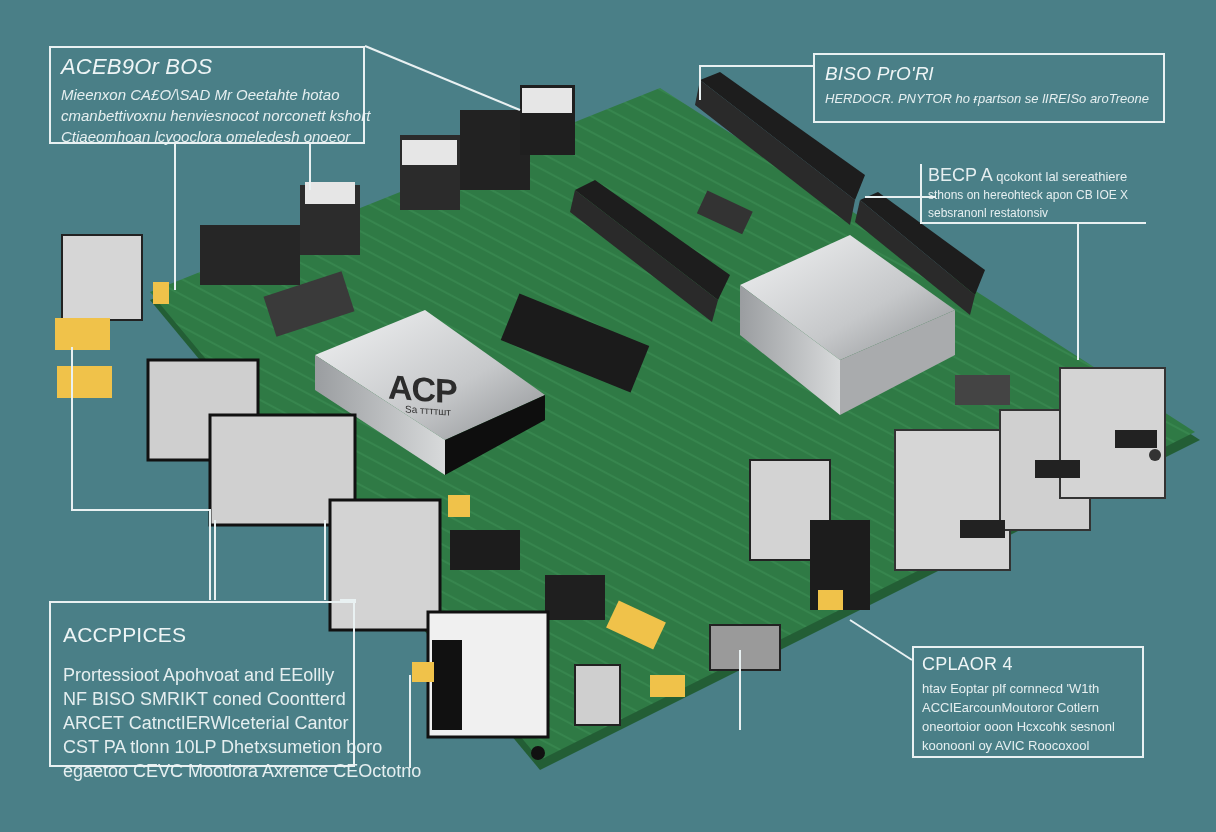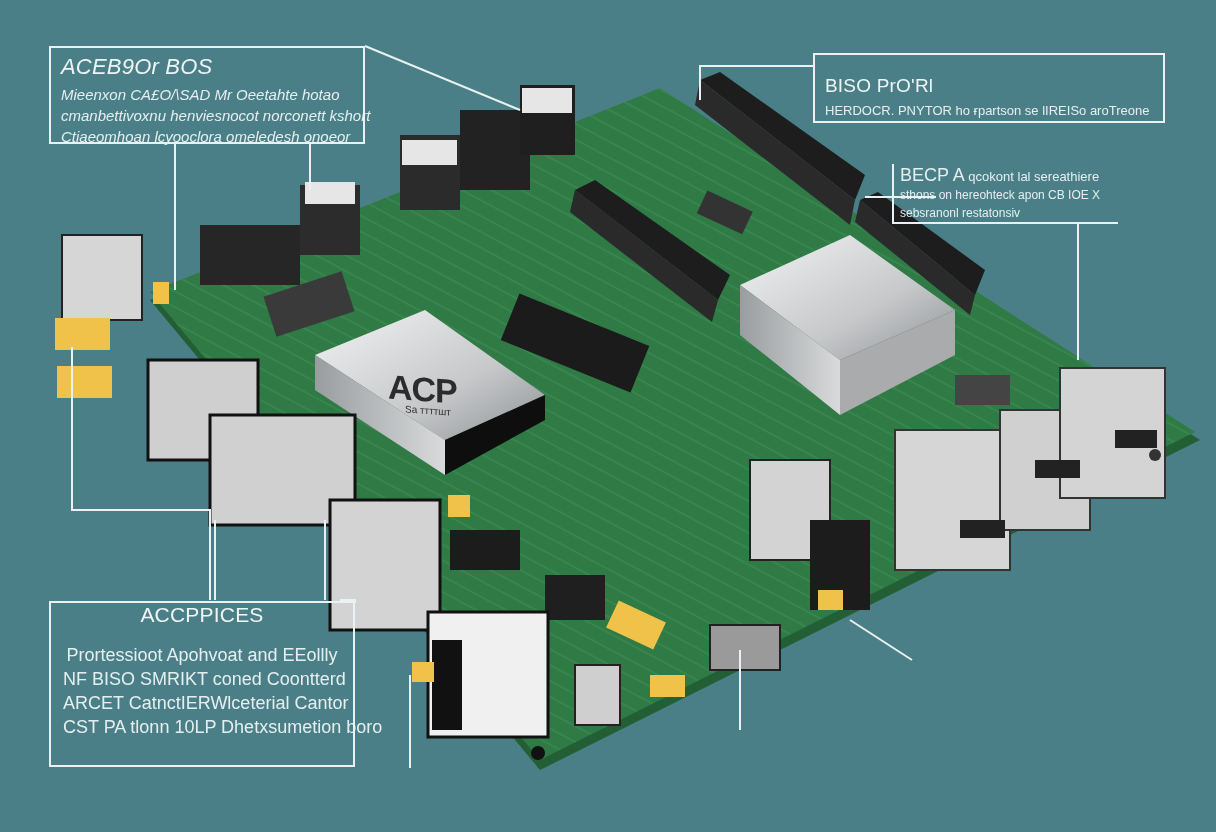--- a/index.html
+++ b/index.html
@@ -4,26 +4,26 @@
 <style>
   html,body{margin:0;padding:0;}
   body{width:1216px;height:832px;overflow:hidden;background:#4a7f87;font-family:"Liberation Sans",sans-serif;position:relative;}
   .stage{position:absolute;left:0;top:0;width:1216px;height:832px;}
   svg.board{position:absolute;left:0;top:0;}
   .callout{position:absolute;border:2px solid #e9f1f2;color:#eef5f6;box-sizing:border-box;padding:6px 10px;}
   .callout .title{font-size:21px;letter-spacing:0.2px;margin-bottom:4px;white-space:nowrap;}
   .callout .line{font-size:15px;line-height:21px;white-space:nowrap;opacity:.95;}
   .c1{left:49px;top:46px;width:316px;height:98px;font-style:italic;}
   .c1 .title{font-size:22px;}
-  .c2{left:813px;top:53px;width:352px;height:70px;padding:20px 10px;}
+  .c2{left:813px;top:53px;width:352px;height:70px;padding:8px 10px;font-style:italic;}
   .c2 .title{font-size:19px;}
   .c2 .line{font-size:13px;line-height:19px;}
-  .c3{left:892px;top:164px;width:226px;height:60px;border-top:none;border-right:none;padding:2px 6px;}
+  .c3{left:920px;top:164px;width:226px;height:60px;border-top:none;border-right:none;padding:2px 6px;}
   .c3 .line{font-size:12px;line-height:18px;}
-  .c4{left:49px;top:601px;width:306px;height:166px;padding:0 12px;text-align:center;}
+  .c4{left:49px;top:601px;width:306px;height:166px;padding:20px 12px;}
   .c4 .title{margin-bottom:16px;}
   .c4 .line{font-size:18px;line-height:24px;}
   .c5{left:912px;top:646px;width:232px;height:112px;padding:6px 8px;}
   .c5 .title{font-size:18px;}
   .c5 .line{font-size:13px;line-height:19px;}
   .chipLabel{position:absolute;left:388px;top:370px;font-size:34px;font-weight:bold;color:#2c2c2c;letter-spacing:-1px;transform:skewY(4deg);}
   .chipSub{position:absolute;left:405px;top:405px;font-size:10px;color:#333;transform:skewY(4deg);}
 </style>
 </head>
 <body>
@@ -171,16 +171,24 @@
     <div class="line">sthons on hereohteck apon CB IOE X</div>
     <div class="line">sebsranonl restatonsiv</div>
   </div>
 
   <div class="callout c4">
     <div class="title">ACCPPICES</div>
     <div class="line">Prortessioot Apohvoat and EEollly</div>
     <div class="line">NF BISO SMRIKT coned Coontterd</div>
     <div class="line">ARCET CatnctIERWlceterial Cantor</div>
     <div class="line">CST PA tlonn 10LP Dhetxsumetion boro</div>
+    <div class="line">egaetoo CEVC Mootlora Axrence CEOctotno</div>
   </div>
 
+  <div class="callout c5">
+    <div class="title">CPLAOR 4</div>
+    <div class="line">htav Eoptar plf cornnecd 'W1th</div>
+    <div class="line">ACCIEarcounMoutoror Cotlern</div>
+    <div class="line">oneortoior ooon Hcxcohk sesnonl</div>
+    <div class="line">koonoonl oy AVIC Roocoxool</div>
+  </div>
 
 </div>
 
 </body></html>

